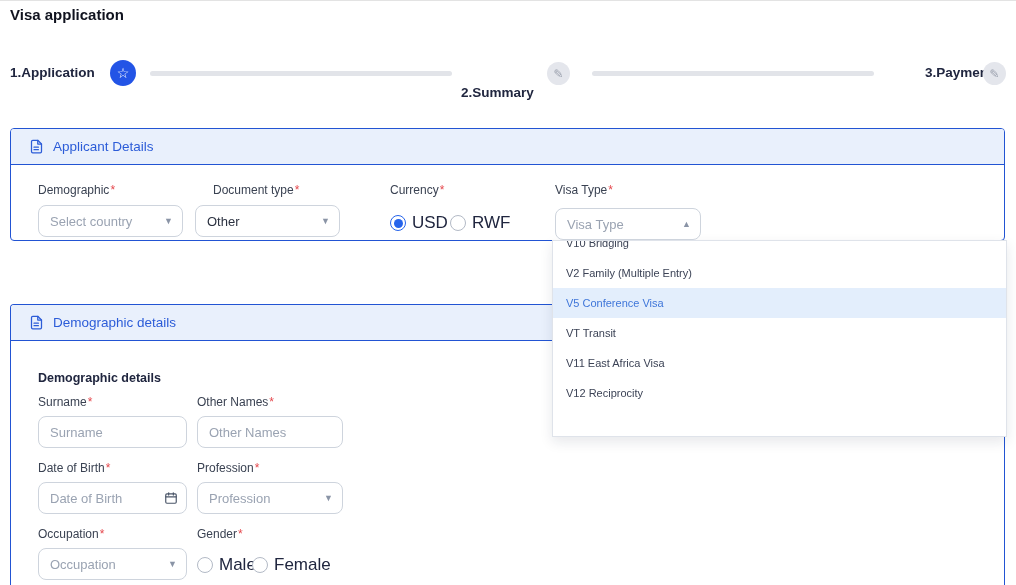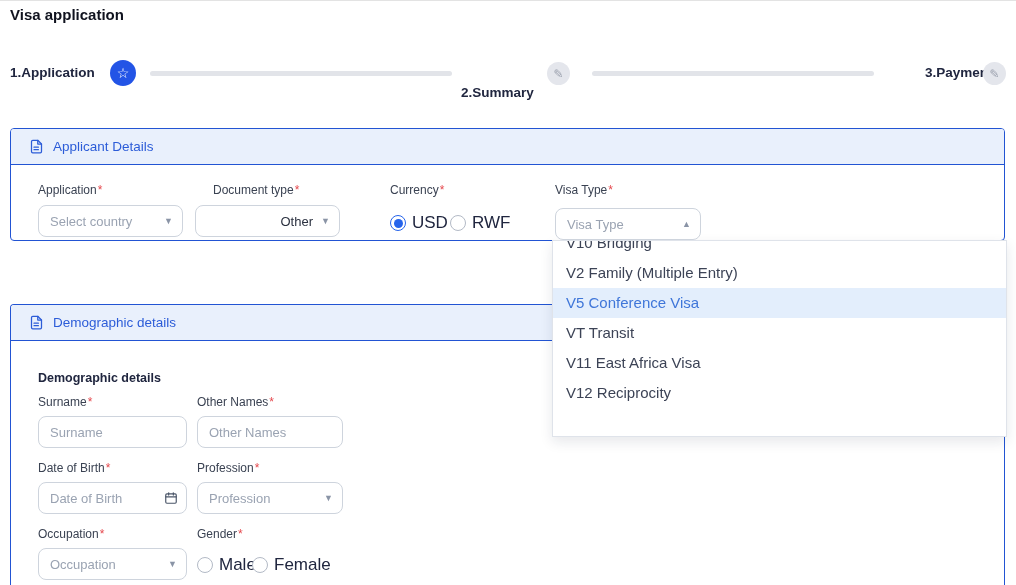--- a/index.html
+++ b/index.html
@@ -38,21 +38,21 @@
   
   .radio-row { position:absolute; display:flex; align-items:center; gap:6px; }
   .radio { width:16px; height:16px; border:1.5px solid #b3bac6; border-radius:50%; background:#fff; position:relative; display:inline-block; cursor:pointer; }
   .radio.checked { border-color:#2563eb; }
   .radio.checked::after { content:""; position:absolute; inset:2.5px; background:#2563eb; border-radius:50%; }
   .radio-label { font-size:17px; color:#20263f; }
 
   
   .dropdown-panel { position:absolute; left:552px; top:240px; width:455px; height:197px; background:#fff; border:1px solid #dfe3ea; box-shadow:0 5px 12px rgba(20,30,60,0.10); overflow:hidden; z-index:20; }
   .dropdown-list { margin-top:-13px; }
-  .dropdown-item { height:30px; line-height:30px; padding:0 13px; font-size:15px; color:#3c4356; cursor:pointer; white-space:nowrap; }
+  .dropdown-item { height:30px; line-height:30px; padding:0 13px; font-size:11px; color:#3c4356; cursor:pointer; white-space:nowrap; }
   .dropdown-item.highlighted { background:#e3eefc; color:#3f76d9; }
 
   .section-subtitle { position:absolute; font-size:12.5px; font-weight:700; color:#20263f; }
 </style>
 </head>
 <body>
 
 <div class="page">
   <div class="top-hairline"></div>
 
@@ -76,28 +76,28 @@
             <path d="M14 2H6a2 2 0 0 0-2 2v16a2 2 0 0 0 2 2h12a2 2 0 0 0 2-2V8z"></path>
             <polyline points="14 2 14 8 20 8"></polyline>
             <line x1="8" y1="13" x2="15" y2="13"></line>
             <line x1="8" y1="17" x2="15" y2="17"></line>
           </svg>
       </span>
       <span>Applicant Details</span>
     </div>
   </section>
 
-  <span class="field-label" style="left:38px;top:183px;"><span>Application</span><span class="req">*</span></span>
+  <span class="field-label" style="left:38px;top:183px;"><span>Demographic</span><span class="req">*</span></span>
   <div class="select-box" style="left:38px;top:205px;width:145px;">
     <span>Select country</span>
     <span class="caret">▼</span>
   </div>
 
   <span class="field-label" style="left:195px;top:183px;margin-left:18px;"><span>Document type</span><span class="req">*</span></span>
-  <div class="select-box has-value" style="left:195px;top:205px;width:145px;justify-content:flex-end;">
+  <div class="select-box has-value" style="left:195px;top:205px;width:145px;">
     <span>Other</span>
     <span class="caret">▼</span>
   </div>
 
   <span class="field-label" style="left:390px;top:183px;"><span>Currency</span><span class="req">*</span></span>
   <div class="radio-row" style="left:390px;top:213px;">
     <span class="radio checked"></span>
     <span class="radio-label">USD</span>
   </div>
   <div class="radio-row" style="left:450px;top:213px;">

